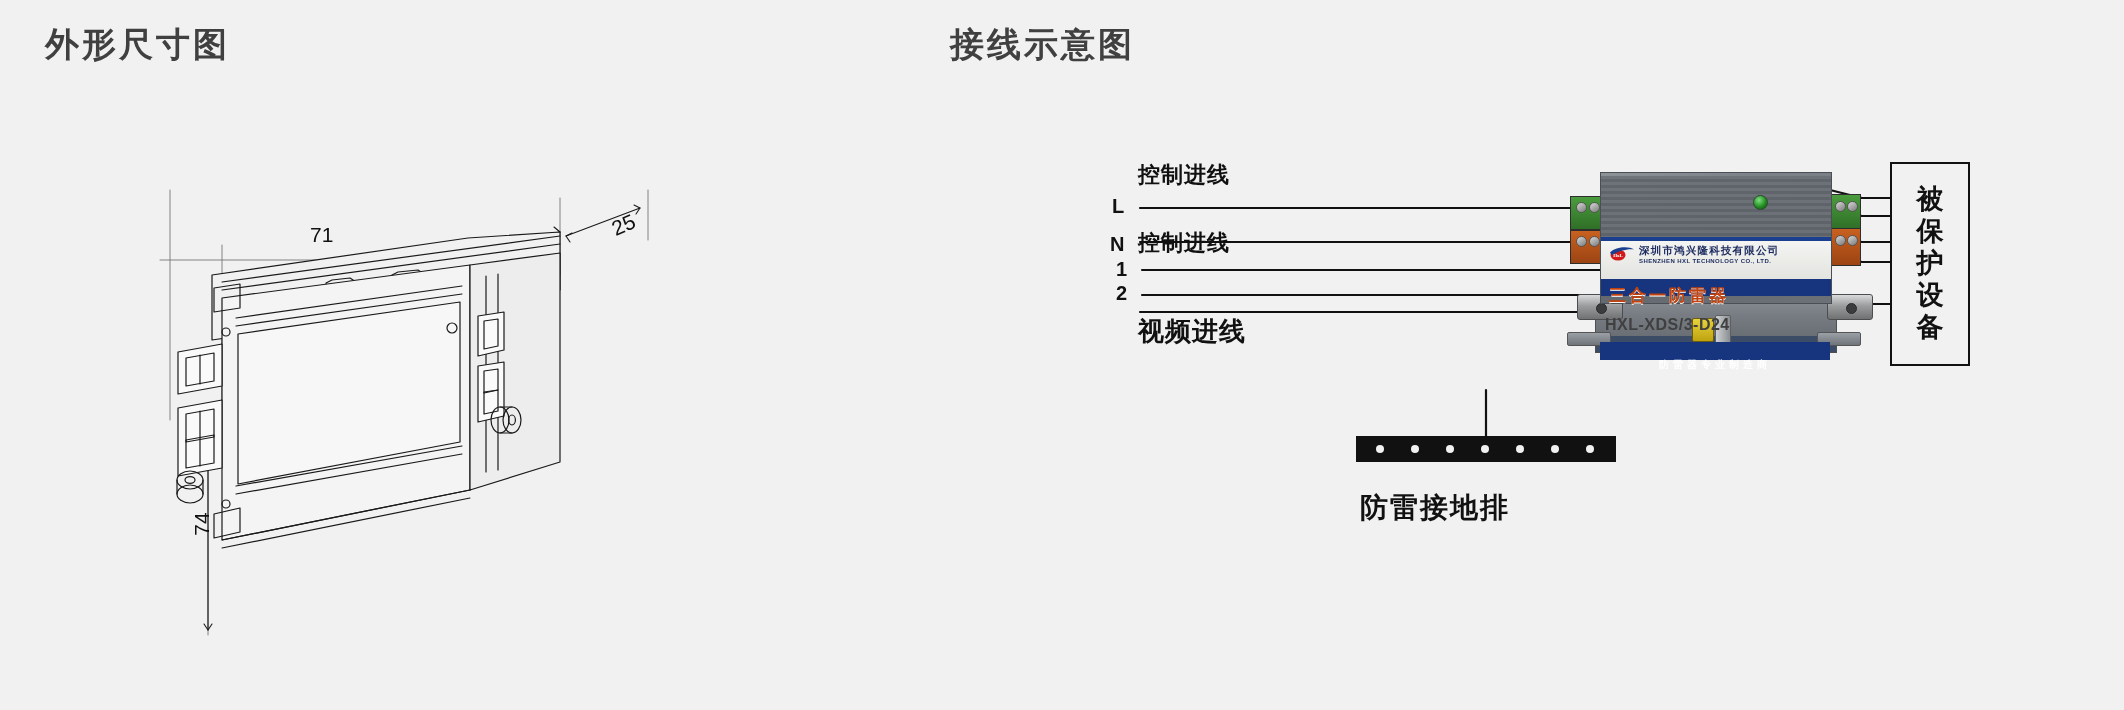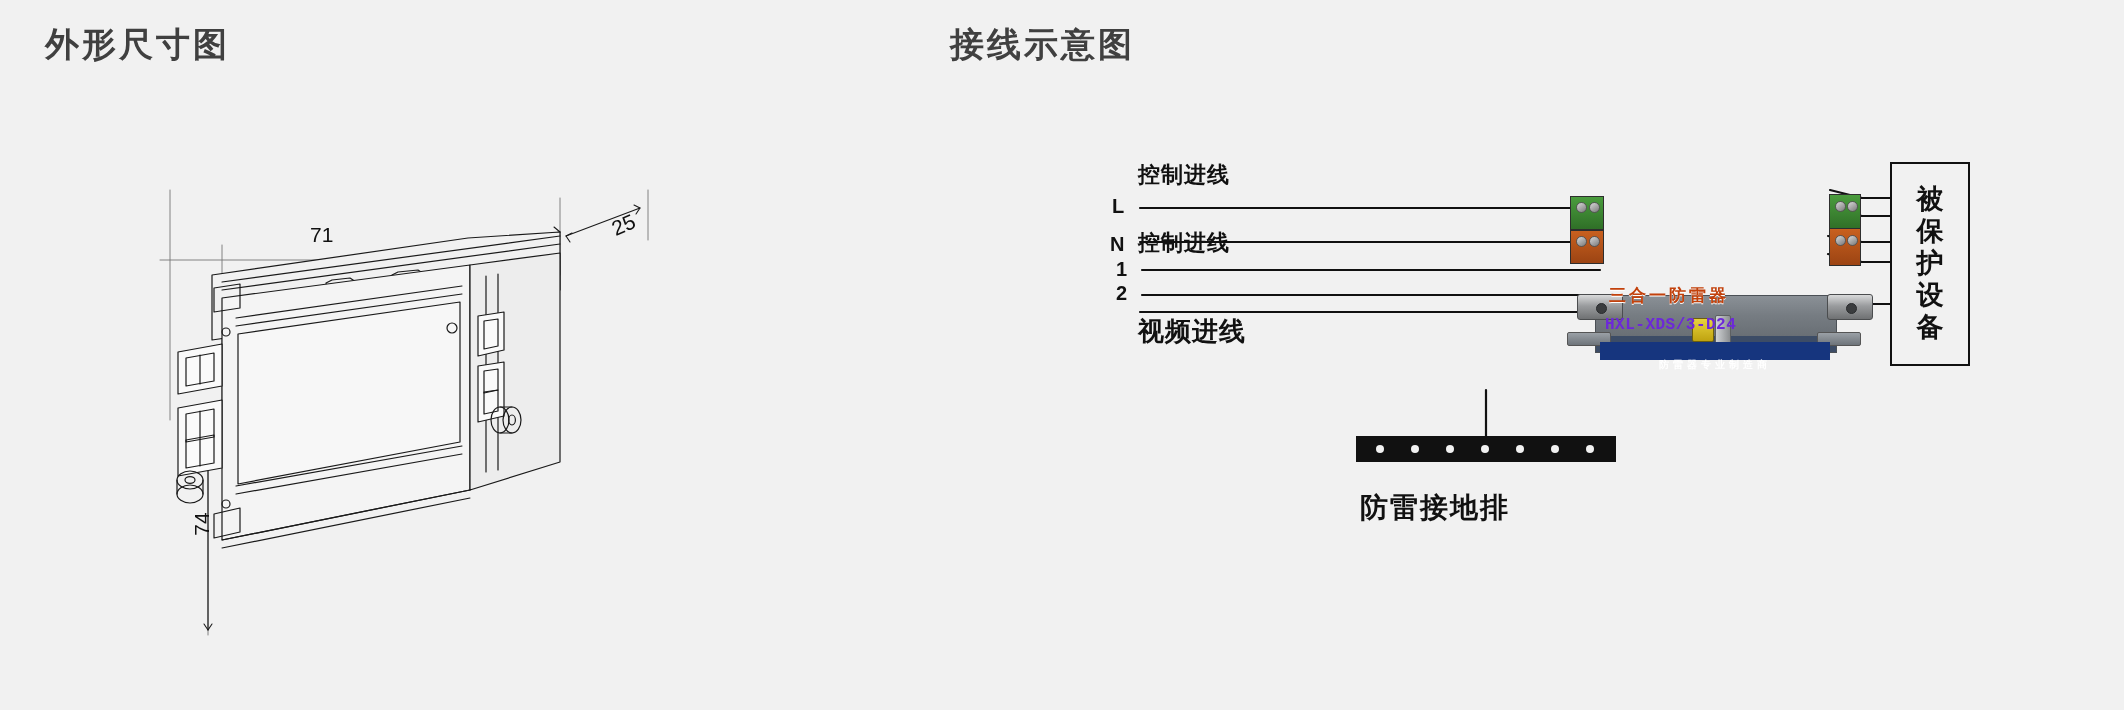--- a/index.html
+++ b/index.html
@@ -87,22 +87,22 @@
   }
   .dev-en{
     position:absolute;left:38px;top:17px;font-size:6px;font-weight:700;color:#1b2a5e;
     letter-spacing:.4px;white-space:nowrap;
   }
   .dev-prod{
     position:absolute;left:54px;top:112px;font-size:17px;font-weight:700;color:#c2410c;
     letter-spacing:3px;white-space:nowrap;text-shadow:0 1px 0 #fff;
   }
   .dev-model{
-    position:absolute;left:50px;top:144px;font-size:16px;font-weight:700;color:#6d28d9;
-    letter-spacing:.5px;white-space:nowrap;font-family:Liberation Mono, monospace;
+    position:absolute;left:50px;top:144px;font-size:16px;font-weight:700;color:#404040;
+    letter-spacing:.5px;white-space:nowrap;
   }
   .dev-slogan-bar{
     position:absolute;left:45px;top:170px;width:230px;height:18px;background:#16357e;
   }
   .dev-slogan{
     position:absolute;left:0;top:16px;width:100%;text-align:center;
     font-size:10px;font-weight:700;color:#fff;letter-spacing:4px;white-space:nowrap;
   }
   .led{
     position:absolute;left:152px;top:22px;width:13px;height:13px;border-radius:50%;
@@ -342,20 +342,37 @@
     </div>
     <div class="term term-green-r">
       <div class="term-screw" style="left:5px;top:6px"></div>
       <div class="term-screw" style="left:17px;top:6px"></div>
     </div>
     <div class="term term-orange-r">
       <div class="term-screw" style="left:5px;top:6px"></div>
       <div class="term-screw" style="left:17px;top:6px"></div>
     </div>
 
+    <div class="dev-shell">
+      <div class="dev-ribs"></div>
+      <div class="led"></div>
+      <div class="dev-blue-top"></div>
+
+      <div class="dev-white">
+        <svg class="dev-logo" viewBox="0 0 56 34">
+          <ellipse cx="22" cy="19" rx="15" ry="11" fill="#d31a1a"></ellipse>
+          <path d="M6 14 C18 2, 44 1, 54 8 C44 6, 22 10, 10 20 Z" fill="#1b3f8f"></path>
+          <text x="22" y="23" font-size="10" font-weight="bold" fill="#ffffff" text-anchor="middle" font-family="'Liberation Serif',serif">HxL</text>
+        </svg>
+        <div class="dev-cn">深圳市鸿兴隆科技有限公司</div>
+        <div class="dev-en">SHENZHEN HXL TECHNOLOGY CO., LTD.</div>
+      </div>
+
+      <div class="dev-blue-bot"></div>
+    </div>
 
     <div class="dev-prod">三合一防雷器</div>
 
     <div class="dev-model">HXL-XDS/3-D24</div>
 
     <div class="dev-slogan-bar">
       <div class="dev-slogan">防雷器专业制造商</div>
     </div>
   </div>
 

